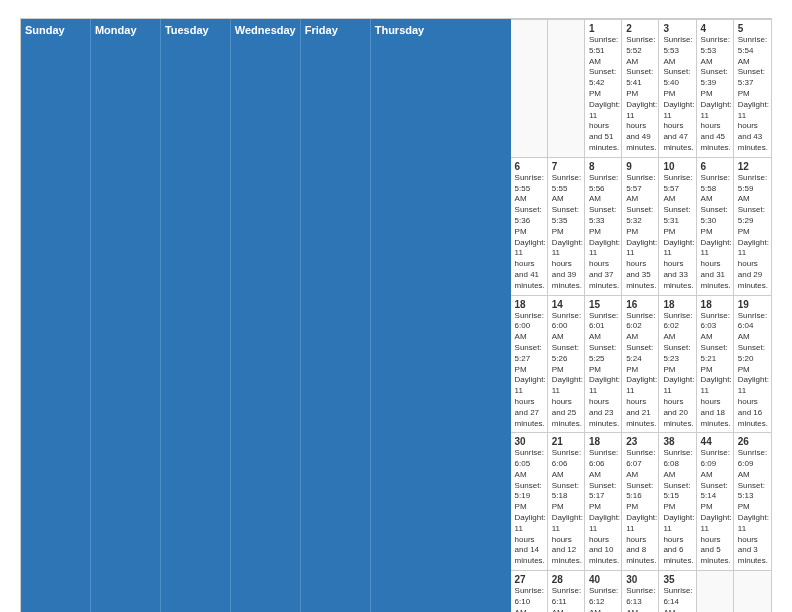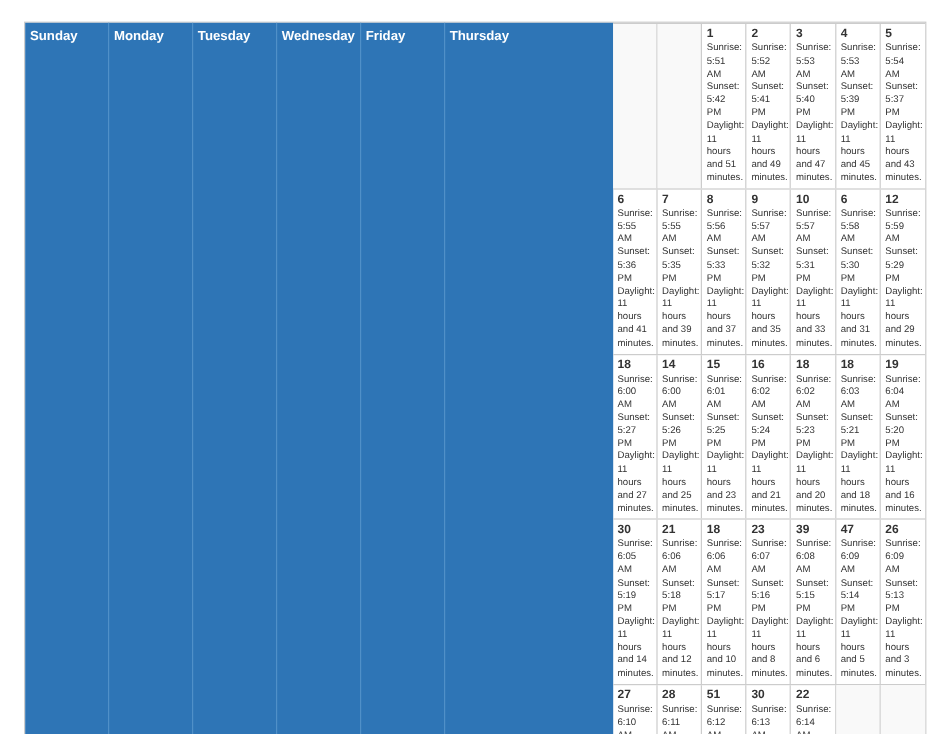--- a/index.html
+++ b/index.html
@@ -223,51 +223,51 @@
           </div>
           <div class="cal-cell">
             <span class="day-number">18</span>
             <div class="cell-text">Sunrise: 6:06 AM<br>Sunset: 5:17 PM<br>Daylight: 11 hours<br>and 10 minutes.</div>
           </div>
           <div class="cal-cell">
             <span class="day-number">23</span>
             <div class="cell-text">Sunrise: 6:07 AM<br>Sunset: 5:16 PM<br>Daylight: 11 hours<br>and 8 minutes.</div>
           </div>
           <div class="cal-cell">
-            <span class="day-number">39</span>
+            <span class="day-number">38</span>
             <div class="cell-text">Sunrise: 6:08 AM<br>Sunset: 5:15 PM<br>Daylight: 11 hours<br>and 6 minutes.</div>
           </div>
           <div class="cal-cell">
-            <span class="day-number">47</span>
+            <span class="day-number">44</span>
             <div class="cell-text">Sunrise: 6:09 AM<br>Sunset: 5:14 PM<br>Daylight: 11 hours<br>and 5 minutes.</div>
           </div>
           <div class="cal-cell">
             <span class="day-number">26</span>
             <div class="cell-text">Sunrise: 6:09 AM<br>Sunset: 5:13 PM<br>Daylight: 11 hours<br>and 3 minutes.</div>
           </div>
         </div>
         <div class="cal-row">
           <div class="cal-cell">
             <span class="day-number">27</span>
             <div class="cell-text">Sunrise: 6:10 AM<br>Sunset: 5:12 PM<br>Daylight: 11 hours<br>and 1 minute.</div>
           </div>
           <div class="cal-cell">
             <span class="day-number">28</span>
             <div class="cell-text">Sunrise: 6:11 AM<br>Sunset: 5:11 PM<br>Daylight: 10 hours<br>and 59 minutes.</div>
           </div>
           <div class="cal-cell">
-            <span class="day-number">51</span>
+            <span class="day-number">40</span>
             <div class="cell-text">Sunrise: 6:12 AM<br>Sunset: 5:10 PM<br>Daylight: 10 hours<br>and 57 minutes.</div>
           </div>
           <div class="cal-cell">
             <span class="day-number">30</span>
             <div class="cell-text">Sunrise: 6:13 AM<br>Sunset: 5:09 PM<br>Daylight: 10 hours<br>and 56 minutes.</div>
           </div>
           <div class="cal-cell">
-            <span class="day-number">22</span>
+            <span class="day-number">35</span>
             <div class="cell-text">Sunrise: 6:14 AM<br>Sunset: 5:08 PM<br>Daylight: 10 hours<br>and 54 minutes.</div>
           </div>
           <div class="cal-cell empty"></div>
           <div class="cal-cell empty"></div>
         </div>
       </div>
   </div>
 </div>
 
 </body></html>

